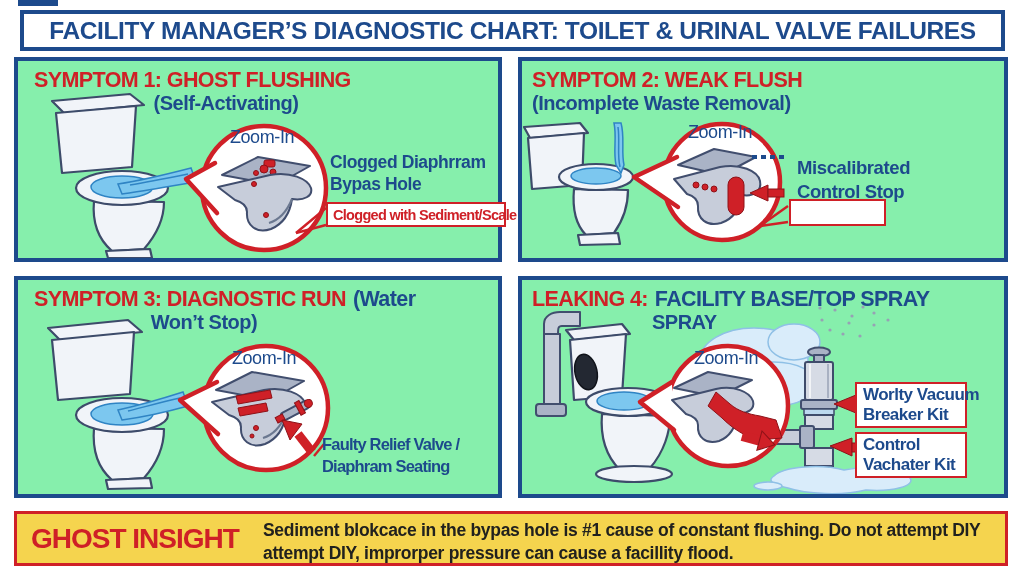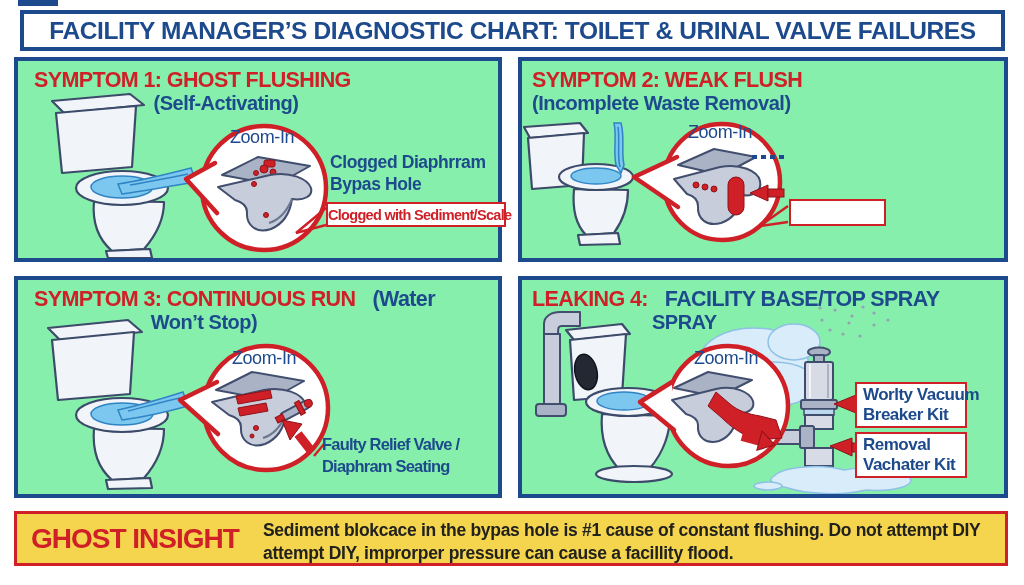--- a/index.html
+++ b/index.html
@@ -18,40 +18,40 @@
   .panel{position:absolute;border:4px solid var(--navy);box-sizing:border-box;background:#86efac}
   .p1{left:14px;top:57px;width:488px;height:205px}
   .p2{left:518px;top:57px;width:490px;height:205px}
   .p3{left:14px;top:276px;width:488px;height:222px}
   .p4{left:518px;top:276px;width:490px;height:222px}
   .panel svg{position:absolute;left:0;top:0;pointer-events:none;z-index:1}
 
   .hd1{position:absolute;top:7px;white-space:nowrap;font-weight:bold;font-size:21.5px;letter-spacing:-0.6px;z-index:3}
   .hd1 .r{color:var(--red)}
   .hd1 .b{color:var(--navy)}
-  .hd1 .b:not(:empty){margin-left:17px}
+  .hd1 .b:not(:empty){margin-left:7px}
   .hd2{position:absolute;top:31px;font-weight:bold;font-size:20px;letter-spacing:-0.5px;color:var(--navy);z-index:3;white-space:nowrap}
   .p1 .hd1{left:16px}.p1 .hd2{left:58px;width:300px;text-align:center}
   .p2 .hd1{left:10px}.p2 .hd2{left:10px}
   .p3 .hd1{left:16px}.p3 .hd2{left:36px;width:300px;text-align:center}
   .p4 .hd1{left:10px}.p4 .hd2{left:130px}
 
   .zl{position:absolute;width:104px;text-align:center;font-weight:normal;font-size:18px;color:var(--navy);letter-spacing:-0.4px;z-index:3}
   .p1 .zl{left:192px;top:66px}
   .p2 .zl{left:146px;top:61px}
   .p3 .zl{left:194px;top:68px}
   .p4 .zl{left:152px;top:68px}
 
   .callout{position:absolute;font-weight:bold;color:var(--navy);z-index:3}
   .co1{left:312px;top:90px;font-size:17.5px;line-height:22px;letter-spacing:-0.4px}
   .co2{left:275px;top:95px;font-size:18.5px;line-height:24px;letter-spacing:-0.4px}
   .co3{left:304px;top:153px;font-size:16.5px;line-height:22px;letter-spacing:-0.8px}
 
   .redbox{position:absolute;border:2.5px solid var(--red);background:#fff;box-sizing:border-box;z-index:3}
-  .rb1{left:308px;top:141px;width:180px;height:25px;display:flex;align-items:center;}
+  .rb1{left:308px;top:141px;width:180px;height:25px;display:flex;align-items:center;padding-left:5px}
   .rb1 span{color:var(--red);font-weight:bold;font-size:14.5px;letter-spacing:-0.7px;white-space:nowrap}
   .rb2{left:267px;top:138px;width:97px;height:27px}
 
   .kitbox{position:absolute;left:333px;width:112px;height:46px;border:2.5px solid var(--red);background:#fff;
     box-sizing:border-box;z-index:3;padding:1px 0 0 6px;font-weight:bold;color:var(--navy);
     font-size:17px;line-height:20px;letter-spacing:-0.5px;white-space:nowrap}
   .kb1{top:102px}.kb2{top:152px}
 
   .expert{position:absolute;left:14px;top:511px;width:994px;height:55px;background:var(--yellow);
     border:3px solid var(--red);box-sizing:border-box}
@@ -173,20 +173,24 @@
     <g>
       <path class="rl" d="M238,165 L266,145"></path>
       <path class="rl" d="M238,165 L266,161"></path>
     </g>
   </svg>
   <div class="hd1">
     <span class="r">SYMPTOM 2: WEAK FLUSH</span><span class="b"></span>
   </div>
   <div class="hd2">(Incomplete Waste Removal)</div>
   <div class="zl">Zoom-In</div>
+  <div class="callout co2">
+    <div>Miscalibrated</div>
+    <div>Control Stop</div>
+  </div>
   <div class="redbox rb2">
     <span></span>
   </div>
 </section>
 
 <section class="panel p3">
   <svg width="480" height="214" viewBox="0 0 480 214">
     <g>
       <path class="tl" d="M30,48 L110,40 L124,52 L42,60 Z"></path>
       <path class="tl" d="M34,60 L116,52 L112,114 L40,120 Z"></path>
@@ -219,21 +223,21 @@
       <rect class="redf" x="2" y="-7" width="5" height="14"></rect>
       <circle class="redf" cx="14" cy="0" r="4"></circle>
     </g>
     <g>
       <polygon class="redf" points="264,140 284,144 272,160"></polygon>
       <path d="M280,154 L294,172" stroke="#cf2027" stroke-width="9"></path>
     </g>
     <path class="rl" d="M296,176 L306,164"></path>
   </svg>
   <div class="hd1">
-    <span class="r">SYMPTOM 3: CONTINUOUS RUN</span><span class="b">(Water</span>
+    <span class="r">SYMPTOM 3: DIAGNOSTIC RUN</span><span class="b">(Water</span>
   </div>
   <div class="hd2">Won’t Stop)</div>
   <div class="zl">Zoom-In</div>
   <div class="callout co3">
     <div>Faulty Relief Valve /</div>
     <div>Diaphram Seating</div>
   </div>
 </section>
 
 <section class="panel p4">
@@ -313,21 +317,21 @@
   <div class="hd1">
     <span class="r">LEAKING 4:</span><span class="b">FACILITY BASE/TOP SPRAY</span>
   </div>
   <div class="hd2">SPRAY</div>
   <div class="zl">Zoom-In</div>
   <div class="kitbox kb1">
     <div>Worlty Vacuum</div>
     <div>Breaker Kit</div>
   </div>
   <div class="kitbox kb2">
-    <div>Removal</div>
+    <div>Control</div>
     <div>Vachater Kit</div>
   </div>
 </section>
 
 <section class="expert">
   <div class="lbl">GHOST INSIGHT</div>
   <div class="txt">
     <div>Sediment blokcace in the bypas hole is #1 cause of constant flushing. Do not attempt DIY</div>
     <div>attempt DIY, improrper pressure can cause a facillity flood.</div>
   </div>

